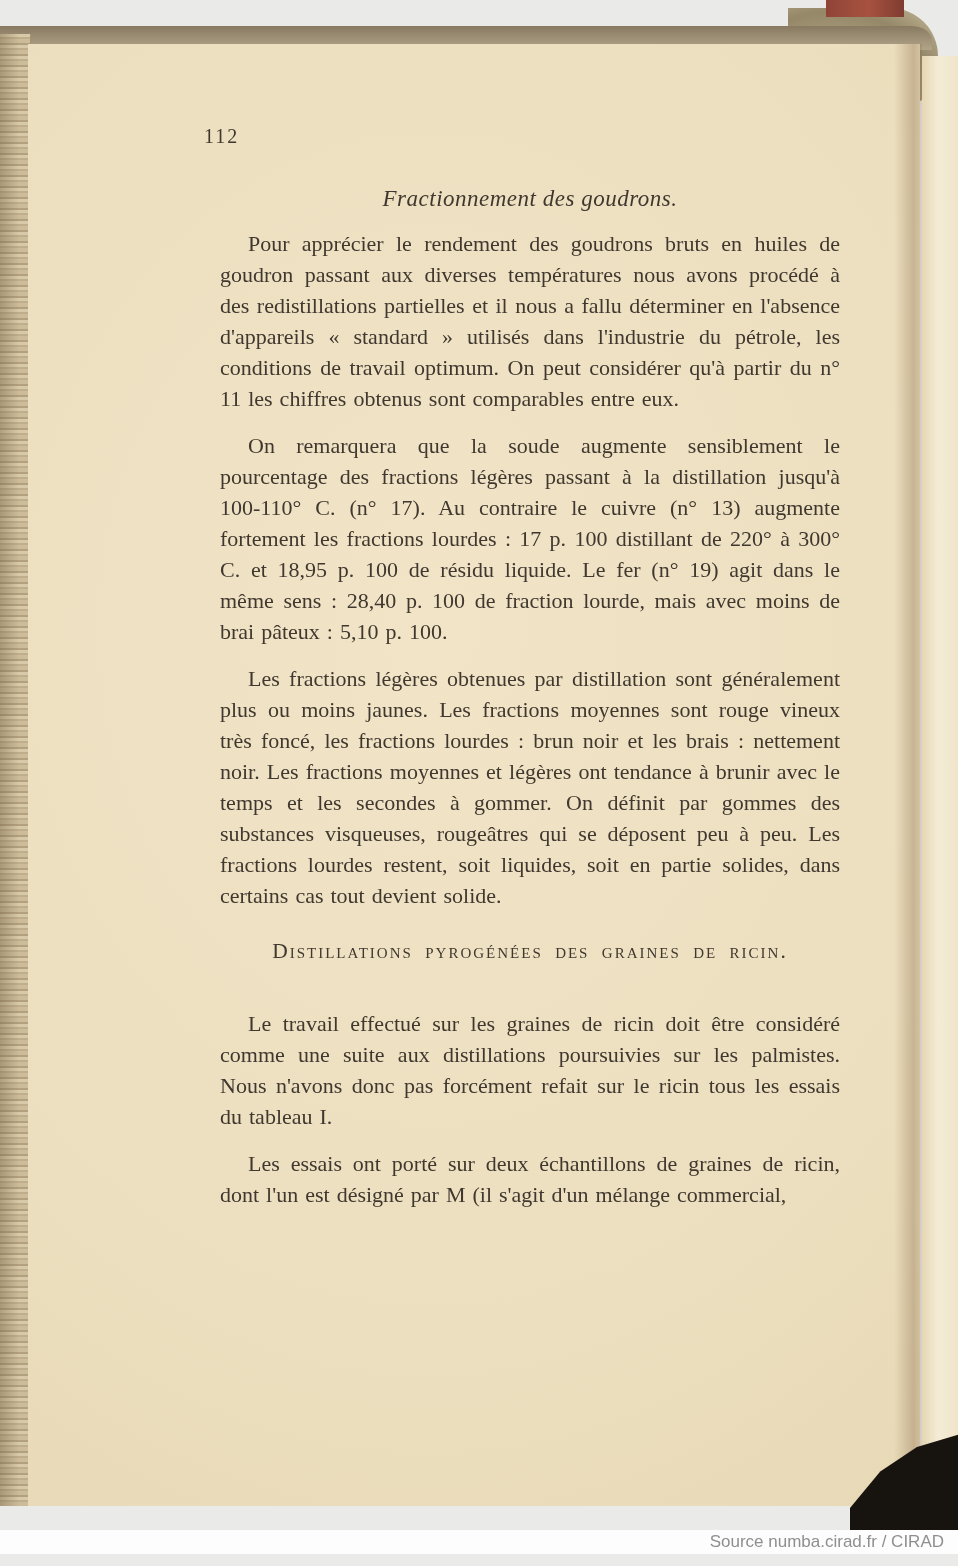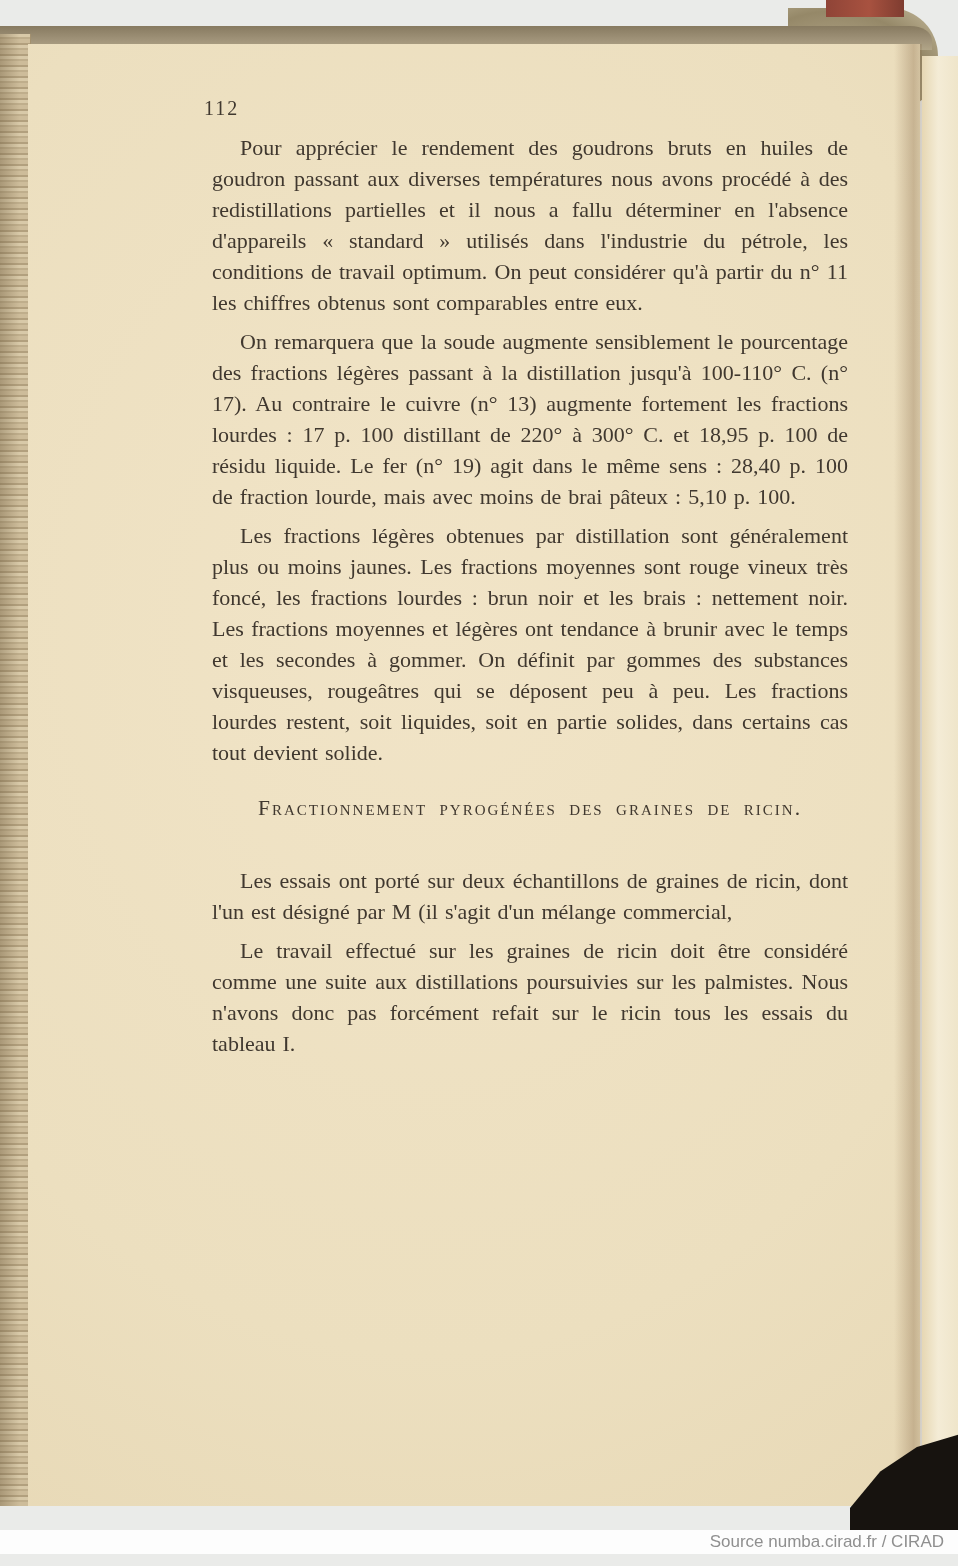--- a/index.html
+++ b/index.html
@@ -45,38 +45,38 @@
     position:absolute;left:922px;top:56px;width:36px;height:1396px;
     background:linear-gradient(to right,#e6d7b3,#f4ecd6 45%,#efe5ca);
   }
   .binding-corner{
     position:absolute;left:850px;top:1408px;width:108px;height:122px;
     background:#17130f;
     clip-path:polygon(100% 22%, 100% 100%, 0 100%, 0 82%, 28% 52%, 62% 32%);
   }
   
   .text-area{
-    position:absolute;left:204px;top:96px;width:652px;
+    position:absolute;left:204px;top:124px;width:652px;
     color:#40382f;
   }
   .page-header{position:relative;height:28px;font-size:20px;}
   .pagenum{position:absolute;left:0;top:1px;letter-spacing:2px;}
   .running-title{display:block;text-align:center;letter-spacing:1.5px;word-spacing:4px;}
   .h-italic{
     font-style:italic;font-weight:normal;text-align:center;
     font-size:23px;letter-spacing:.5px;margin:34px 0 12px;
   }
   .h-italic.second{margin:16px 0 12px;}
   .h-smallcaps{
     font-variant:small-caps;font-weight:normal;text-align:center;
     font-size:21.5px;letter-spacing:2px;word-spacing:5px;margin:28px 0 44px;
   }
   p.body{
     font-size:22px;line-height:31px;text-align:justify;
-    text-indent:28px;margin:8px;word-spacing:1.5px;
+    text-indent:28px;margin:16px;word-spacing:1.5px;
   }
   
   .source-bar{
     position:absolute;left:0;top:1530px;width:958px;height:24px;
     background:#fdfdfd;box-sizing:border-box;
     display:flex;align-items:center;justify-content:flex-end;
     padding-right:14px;
     font-family:"Liberation Sans", sans-serif;font-size:17px;color:#8f8f8f;
   }
 </style>
@@ -90,25 +90,26 @@
 <div class="page-sheet"></div>
 <div class="gutter-shadow"></div>
 <div class="facing-edge"></div>
 <div class="binding-corner"></div>
 
 <div class="text-area">
   <div class="page-header">
     <span class="pagenum">112</span>
   </div>
 
+  <h2 class="h-italic">Fractionnement des goudrons.</h2>
   <p class="body">Pour apprécier le rendement des goudrons bruts en huiles de goudron passant aux diverses températures nous avons procédé à des redistillations partielles et il nous a fallu déterminer en l'absence d'appareils « standard » utilisés dans l'industrie du pétrole, les conditions de travail optimum. On peut considérer qu'à partir du n° 11 les chiffres obtenus sont comparables entre eux.</p>
   <p class="body">On remarquera que la soude augmente sensiblement le pourcentage des fractions légères passant à la distillation jusqu'à 100-110° C. (n° 17). Au contraire le cuivre (n° 13) augmente fortement les fractions lourdes : 17 p. 100 distillant de 220° à 300° C. et 18,95 p. 100 de résidu liquide. Le fer (n° 19) agit dans le même sens : 28,40 p. 100 de fraction lourde, mais avec moins de brai pâteux : 5,10 p. 100.</p>
 
   <p class="body">Les fractions légères obtenues par distillation sont généralement plus ou moins jaunes. Les fractions moyennes sont rouge vineux très foncé, les fractions lourdes : brun noir et les brais : nettement noir. Les fractions moyennes et légères ont tendance à brunir avec le temps et les secondes à gommer. On définit par gommes des substances visqueuses, rougeâtres qui se déposent peu à peu. Les fractions lourdes restent, soit liquides, soit en partie solides, dans certains cas tout devient solide.</p>
 
-  <h2 class="h-smallcaps">Fractionnement pyrogénées des graines de ricin.</h2>
+  <h2 class="h-smallcaps">Distillations pyrogénées des graines de ricin.</h2>
+  <p class="body">Le travail effectué sur les graines de ricin doit être considéré comme une suite aux distillations poursuivies sur les palmistes. Nous n'avons donc pas forcément refait sur le ricin tous les essais du tableau I.</p>
   <p class="body">Les essais ont porté sur deux échantillons de graines de ricin, dont l'un est désigné par M (il s'agit d'un mélange commercial,</p>
-  <p class="body">Le travail effectué sur les graines de ricin doit être considéré comme une suite aux distillations poursuivies sur les palmistes. Nous n'avons donc pas forcément refait sur le ricin tous les essais du tableau I.</p>
 </div>
 
 <div class="source-bar">
   <span>Source numba.cirad.fr / CIRAD</span>
 </div>
 
 </body></html>

